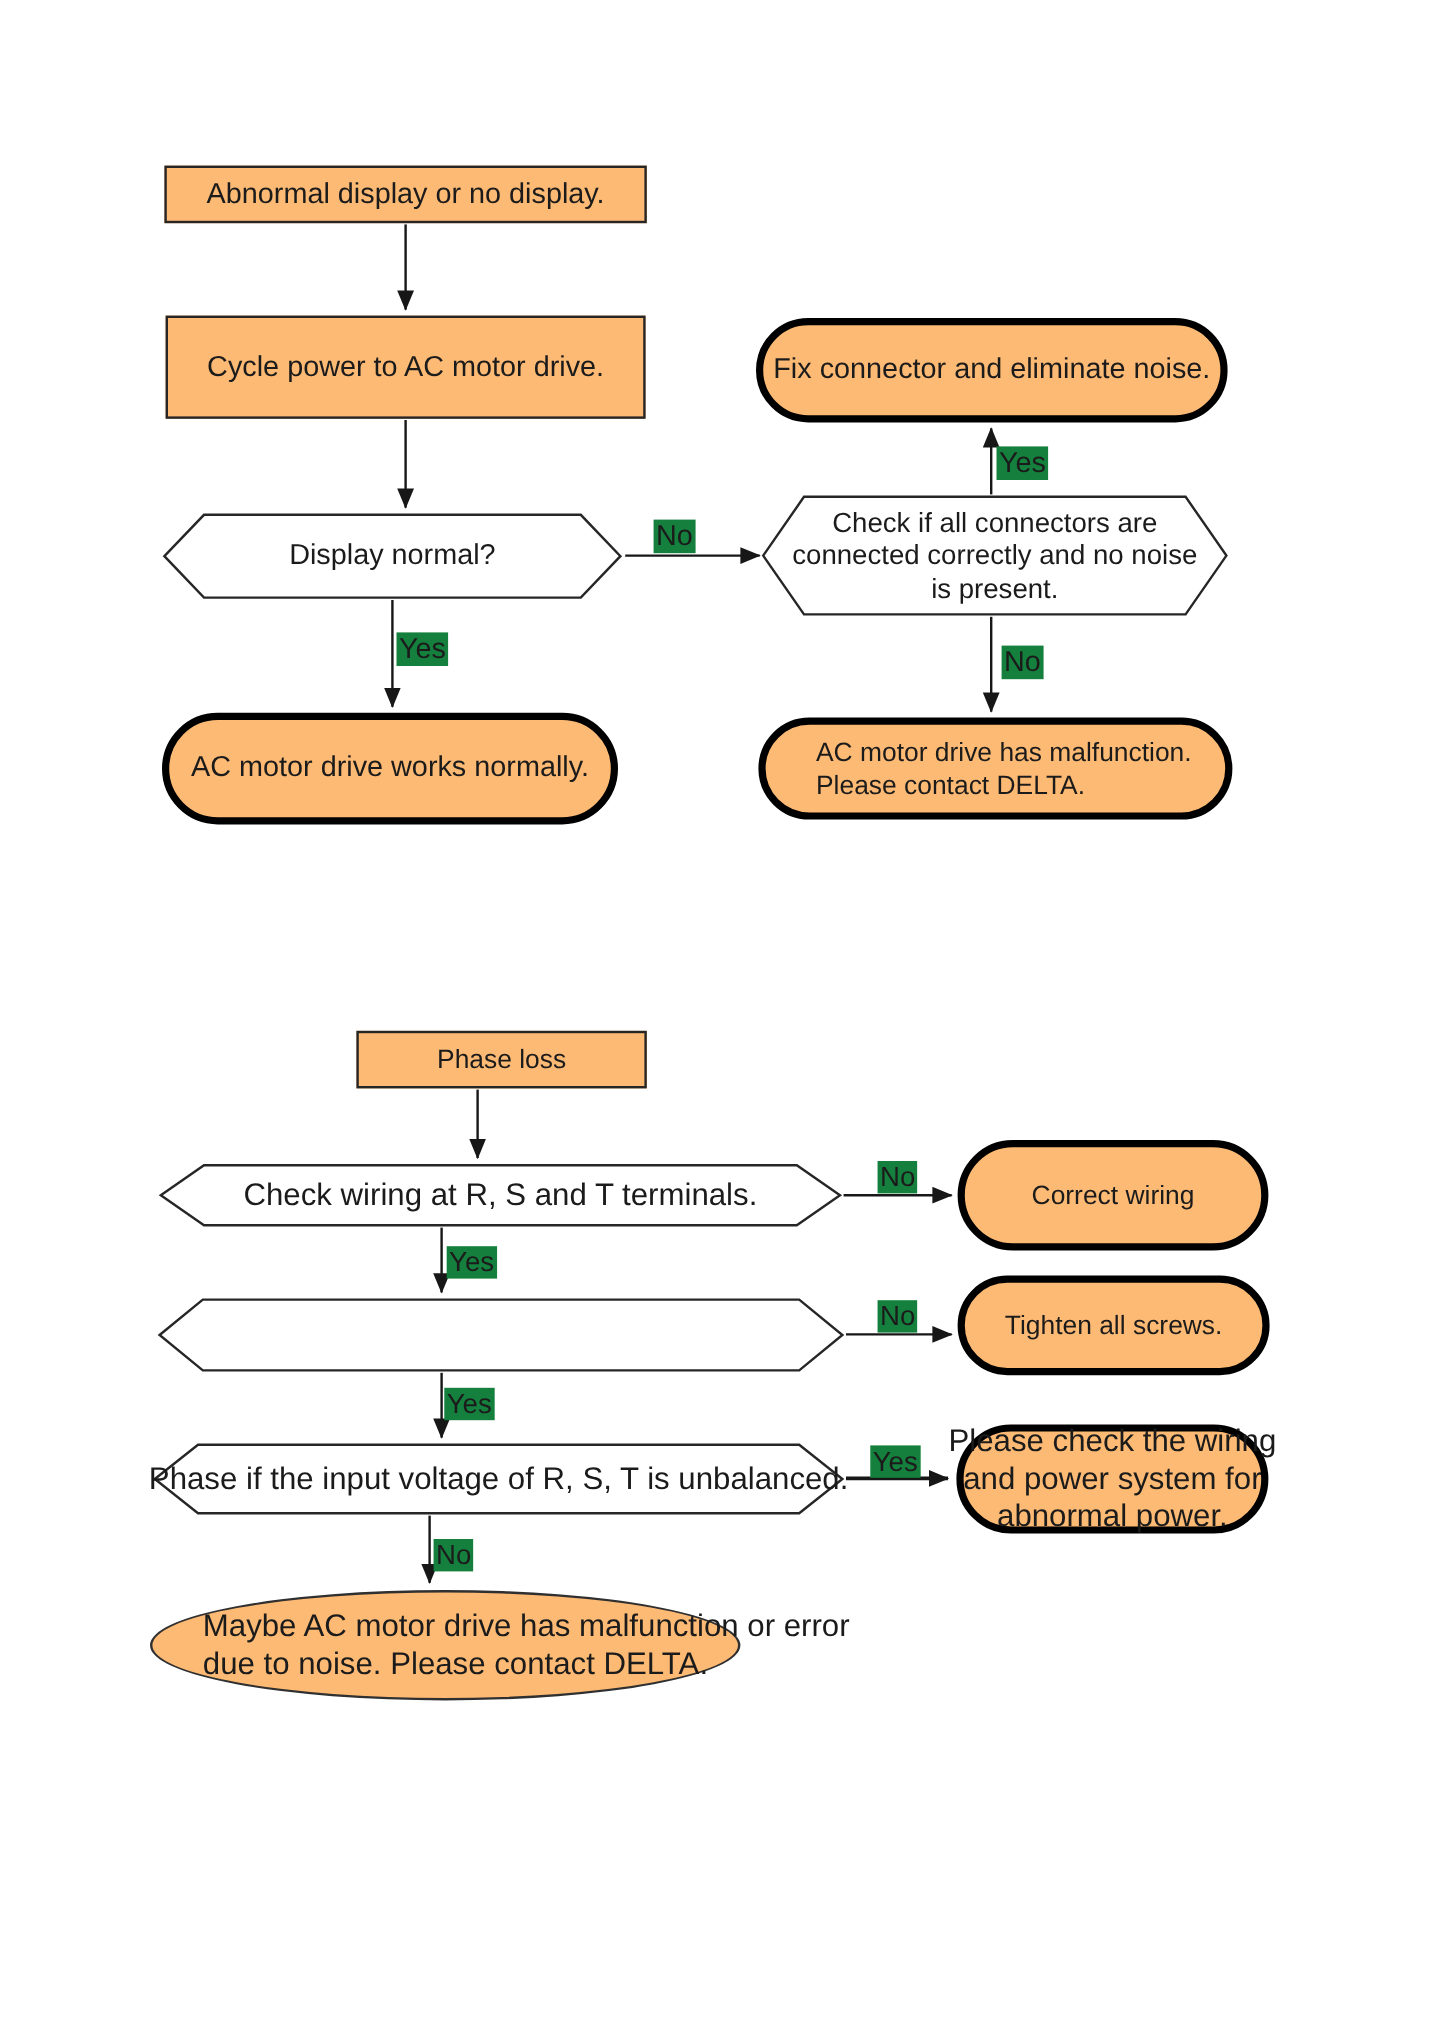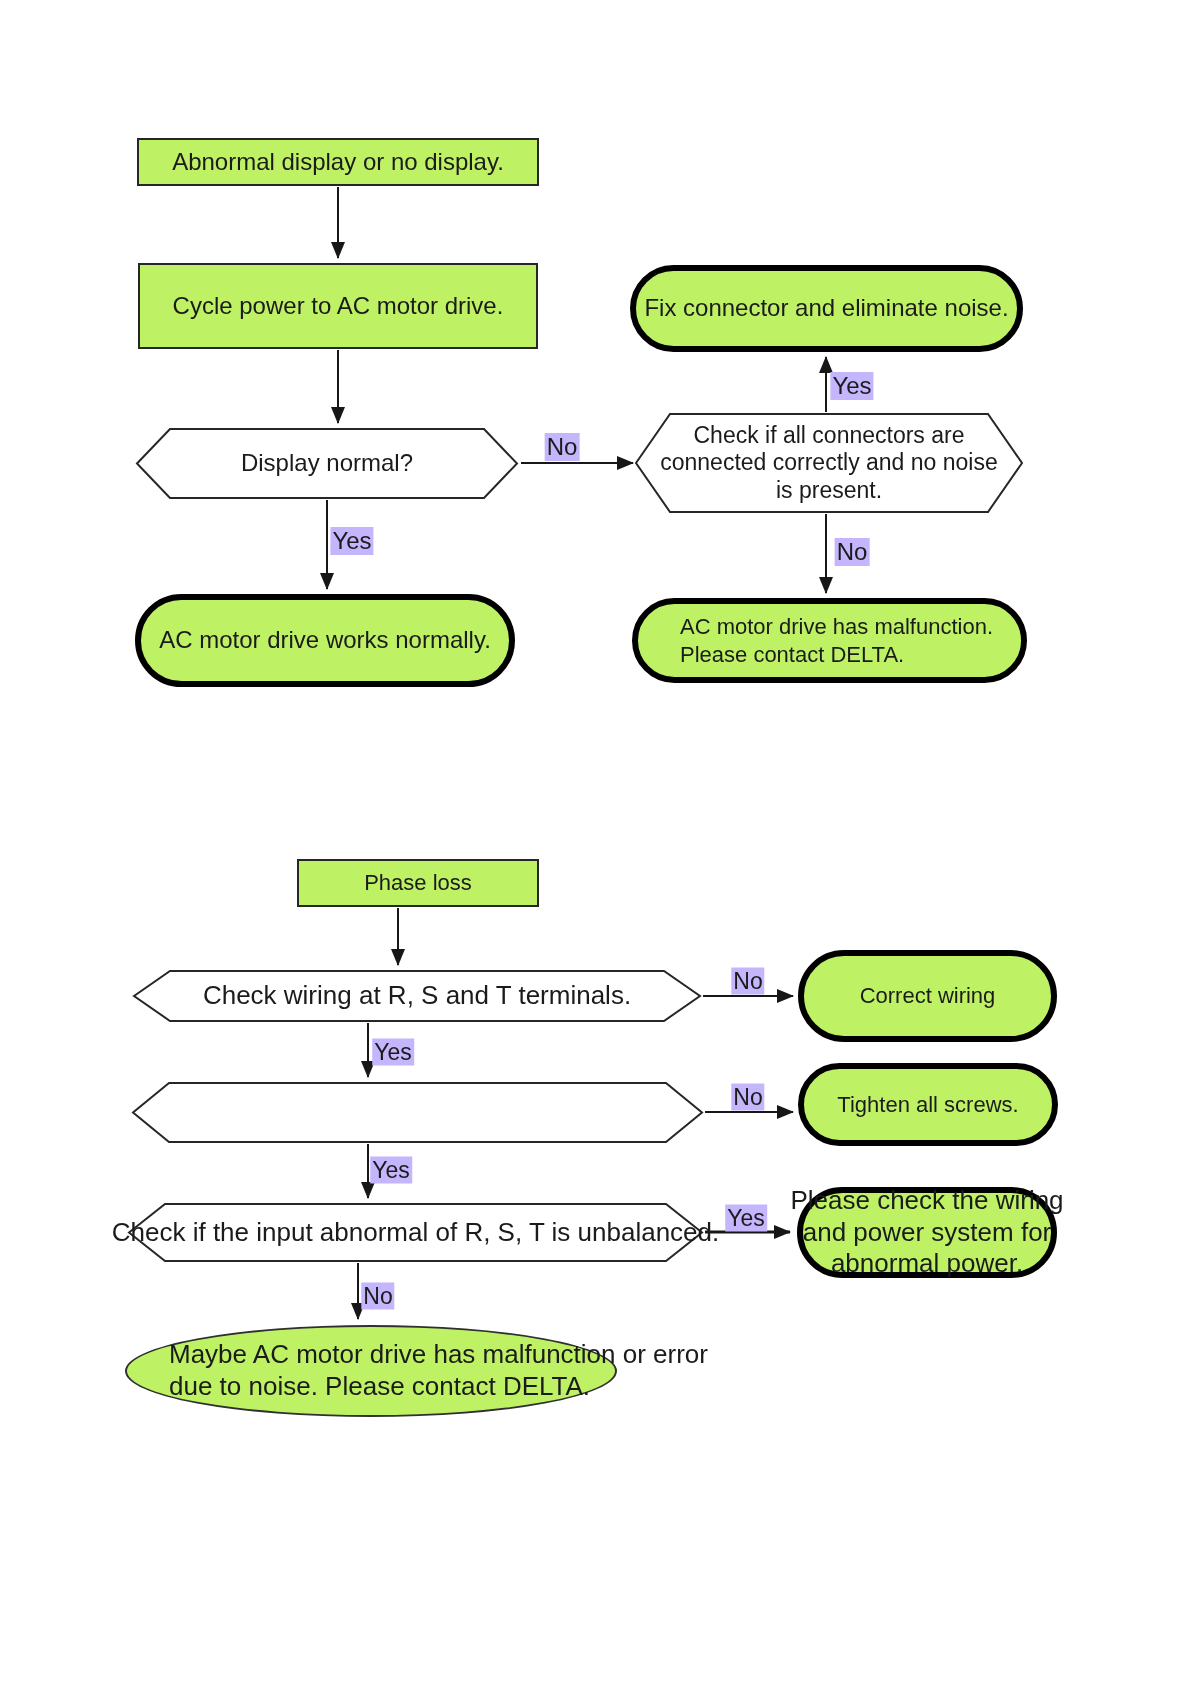--- a/index.html
+++ b/index.html
@@ -15,21 +15,21 @@
   .edges { position: absolute; left: 0; top: 0; width: 1191px; height: 1684px; }
   .edges line { stroke: #171717; stroke-width: 2; }
   .edges line.thick { stroke-width: 3; }
 
   .node {
     position: absolute;
     display: flex;
     align-items: center;
     justify-content: center;
     box-sizing: border-box;
-    background: #bef264;
+    background: #fdba74;
     text-align: center;
     white-space: pre;
   }
   .rect { border: 2px solid #262626; }
   .pill { border: 6px solid #000000; border-radius: 999px; }
   .ellipse { border: 2px solid #303030; border-radius: 50%; }
   .hex { background: transparent; border: none; }
   .hex svg { position: absolute; left: 0; top: 0; width: 100%; height: 100%; overflow: visible; }
   .hex polygon { fill: #ffffff; stroke: #262626; stroke-width: 2; stroke-linejoin: miter; }
   .hex .txt { position: relative; }
@@ -39,21 +39,21 @@
   .f24 { font-size: 24px; line-height: 1.18; }
   .f23 { font-size: 23px; line-height: 1.18; }
   .f22 { font-size: 22px; line-height: 1.25; }
   .f21 { font-size: 26px; line-height: 1.22; }
 
   .edge-label {
     position: absolute;
     transform: translate(-50%, -50%);
     font-size: 24px;
     white-space: pre;
-    background: #c4b5fd;
+    background: #15803d;
     padding: 0 2px;
   }
   .edge-label.small { font-size: 23px; }
 </style>
 </head>
 <body>
 
 <div class="canvas">
 
   
@@ -151,21 +151,21 @@
     </div>
 
     <div class="node pill f22" style="left:798px; top:1063px; width:260px; height:83px;">
       <span>Tighten all screws.</span>
     </div>
 
     <div class="node hex f21" style="left:128px; top:1203px; width:575px; height:59px;">
       <svg viewBox="0 0 575 59" preserveAspectRatio="none" aria-hidden="true">
         <polygon points="1,29.5 37,1 538,1 574,29.5 538,58 37,58"></polygon>
       </svg>
-      <span class="txt">Check if the input abnormal of R, S, T is unbalanced.</span>
+      <span class="txt">Phase if the input voltage of R, S, T is unbalanced.</span>
     </div>
 
     <div class="node pill f21" style="left:797px; top:1187px; width:260px; height:91px;">
       <span>Please check the wiring
 and power system for
 abnormal power.</span>
     </div>
 
     <div class="node ellipse f21 left-text" style="left:125px; top:1325px; width:492px; height:92px; padding-left:42px;">
       <span>Maybe AC motor drive has malfunction or error

